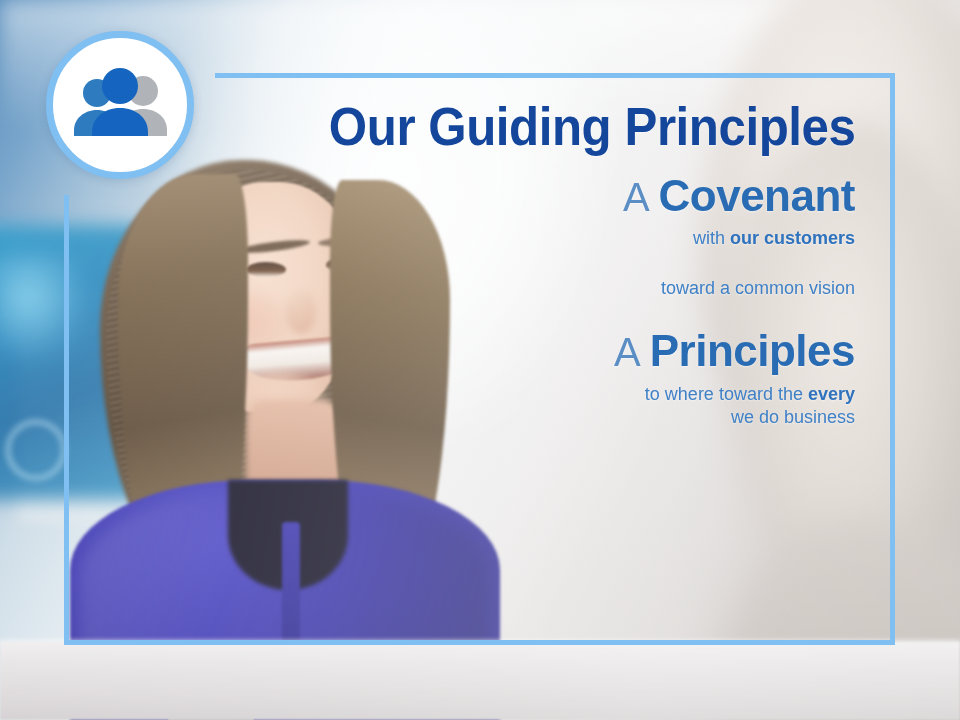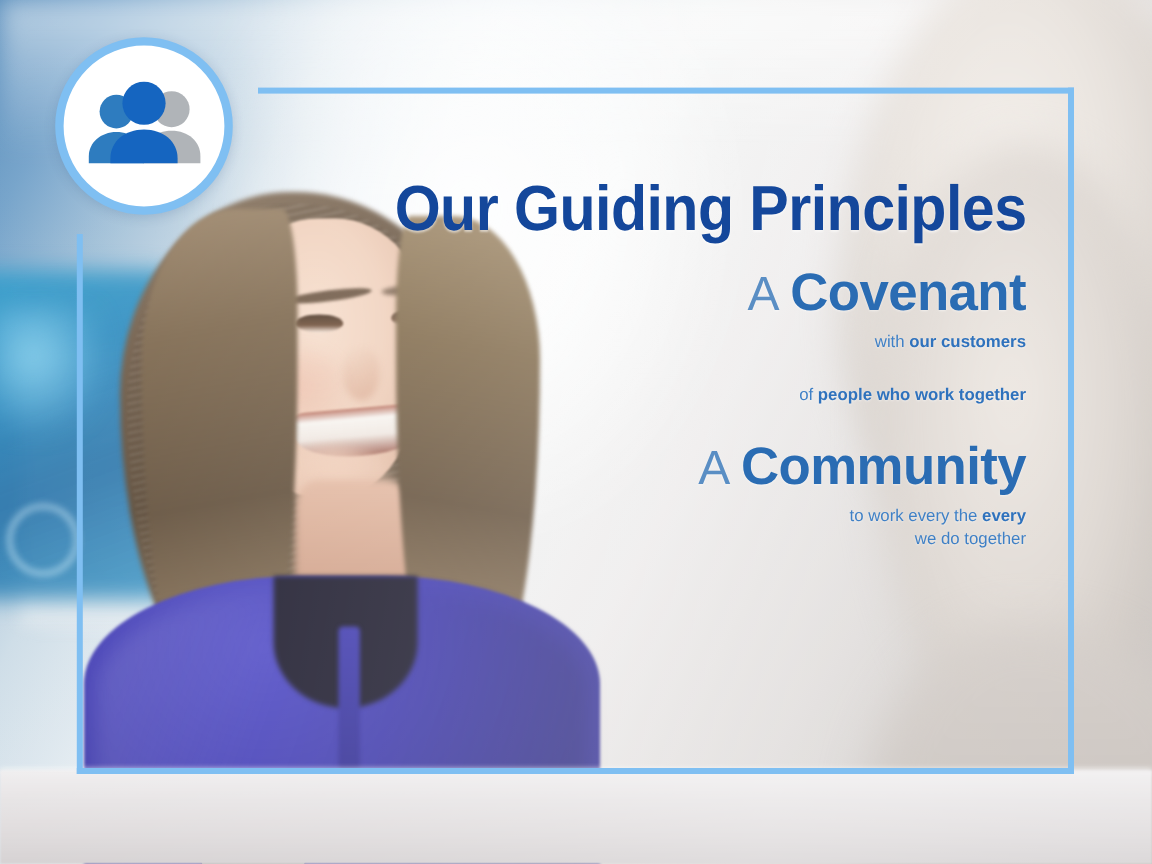--- a/index.html
+++ b/index.html
@@ -393,23 +393,22 @@
     box-shadow: 0 2px 10px rgba(40,80,130,0.18);
   }
   .icon-badge svg { display: block; }
 
   
   .content {
     position: absolute;
     left: 64px; top: 73px;
     width: 831px; height: 572px;
     box-sizing: border-box;
-    padding: 16px 34px 0 0;
+    padding: 4px 34px 0 0;
     text-align: right;
-    margin-top: 36px;
   }
 
   .page-title {
     margin: 0;
     padding: 22px 6px 0 0;
     font-family: "Liberation Sans", sans-serif;
     font-size: 53px;
     font-weight: bold;
     letter-spacing: -0.5px;
     color: #14479b;
@@ -441,21 +440,21 @@
     font-size: 40px;
   }
   .p-head .word {
     font-weight: bold;
     color: #2a6cb3;
     letter-spacing: -0.5px;
   }
 
   .p-sub {
     font-family: "Liberation Sans", sans-serif;
-    font-size: 14px;
+    font-size: 18px;
     line-height: 1.32;
     color: #3f80c6;
     margin-top: 7px;
     text-shadow: 0 1px 2px rgba(255,255,255,0.5);
   }
   .p-sub b { font-weight: bold; color: #2f72bd; }
   .p-sub .ln { display: block; white-space: nowrap; }
 </style>
 </head>
 <body>
@@ -532,26 +531,26 @@
     <h1 class="page-title">Our Guiding Principles</h1>
     <div id="principles-host">
         <div class="principle p-covenant">
           <div class="p-head"><span class="art">A </span><span class="word">Covenant</span></div>
           <div class="p-sub">
             <span class="ln"><span>with </span><b>our customers</b></span>
           </div>
         </div>
         <div class="principle p-community">
           <div class="p-sub">
-            <span class="ln"><span>of </span><b>people who work together</b></span>
+            <span class="ln"><span>toward a common vision</span></span>
           </div>
         </div>
         <div class="principle p-commitment">
-          <div class="p-head"><span class="art">A </span><span class="word">Community</span></div>
+          <div class="p-head"><span class="art">A </span><span class="word">Principles</span></div>
           <div class="p-sub">
-            <span class="ln"><span>to work every the </span><b>every</b></span>
-            <span class="ln"><span>we do together</span></span>
+            <span class="ln"><span>to where toward the </span><b>every</b></span>
+            <span class="ln"><span>we do business</span></span>
           </div>
         </div>
       </div>
   </div>
 
 </div>
 
 </body></html>

